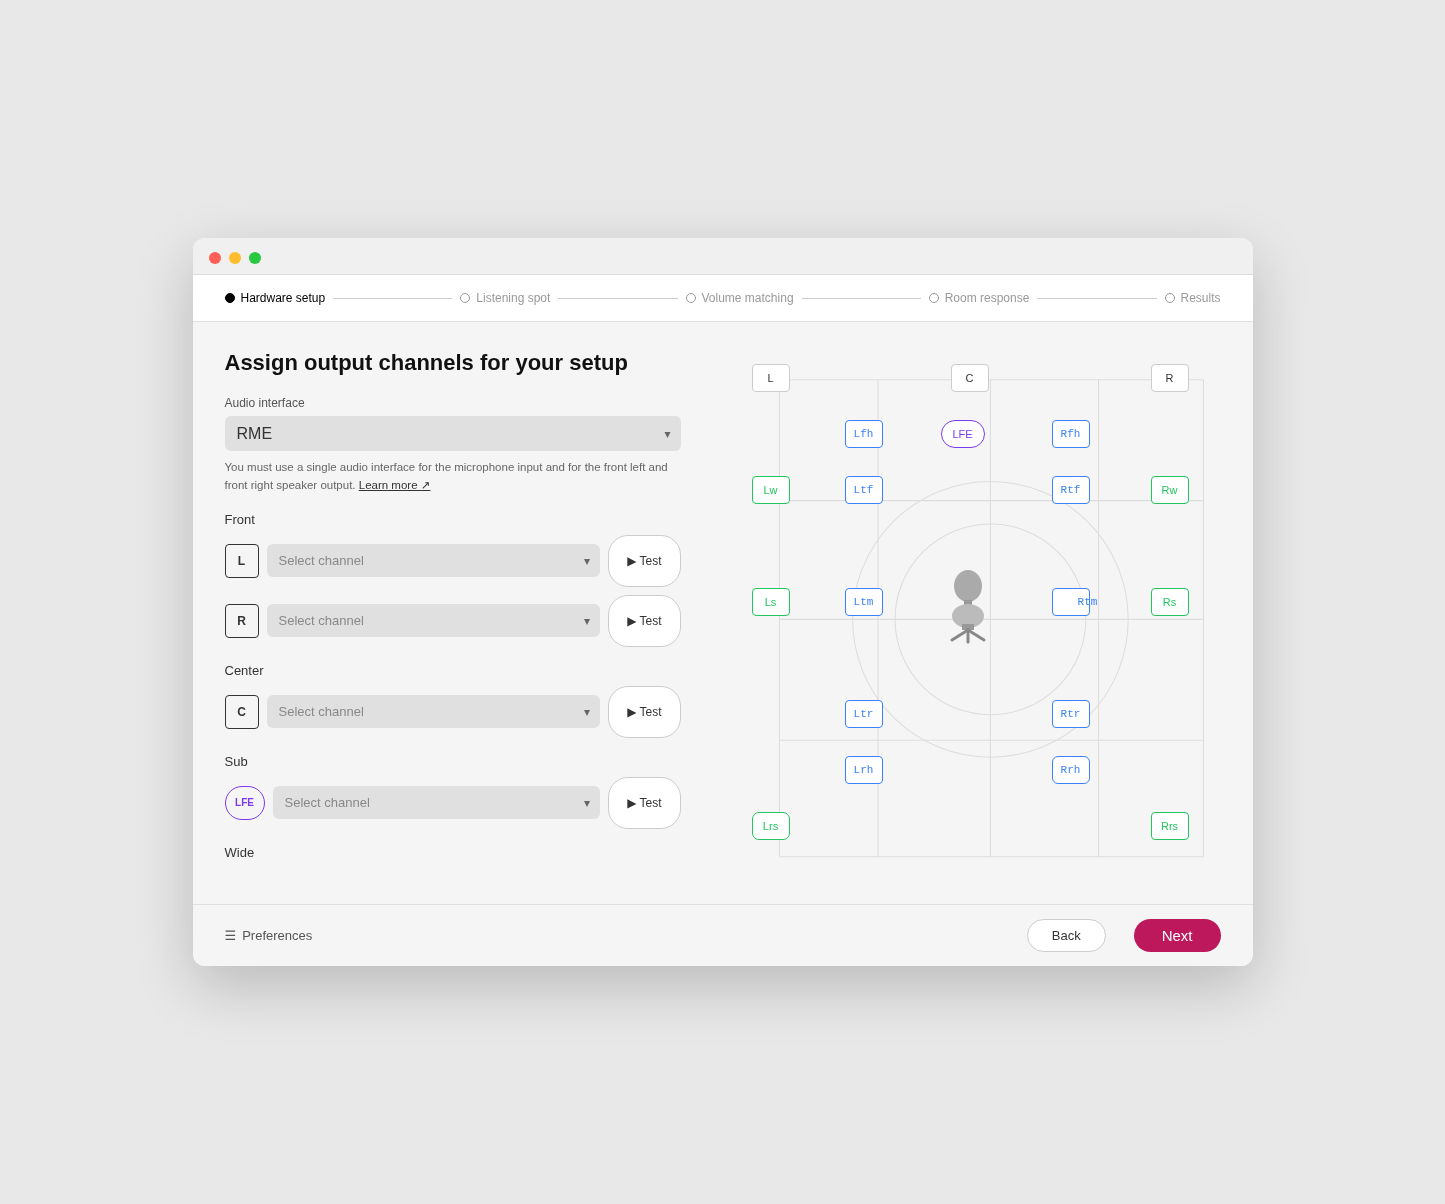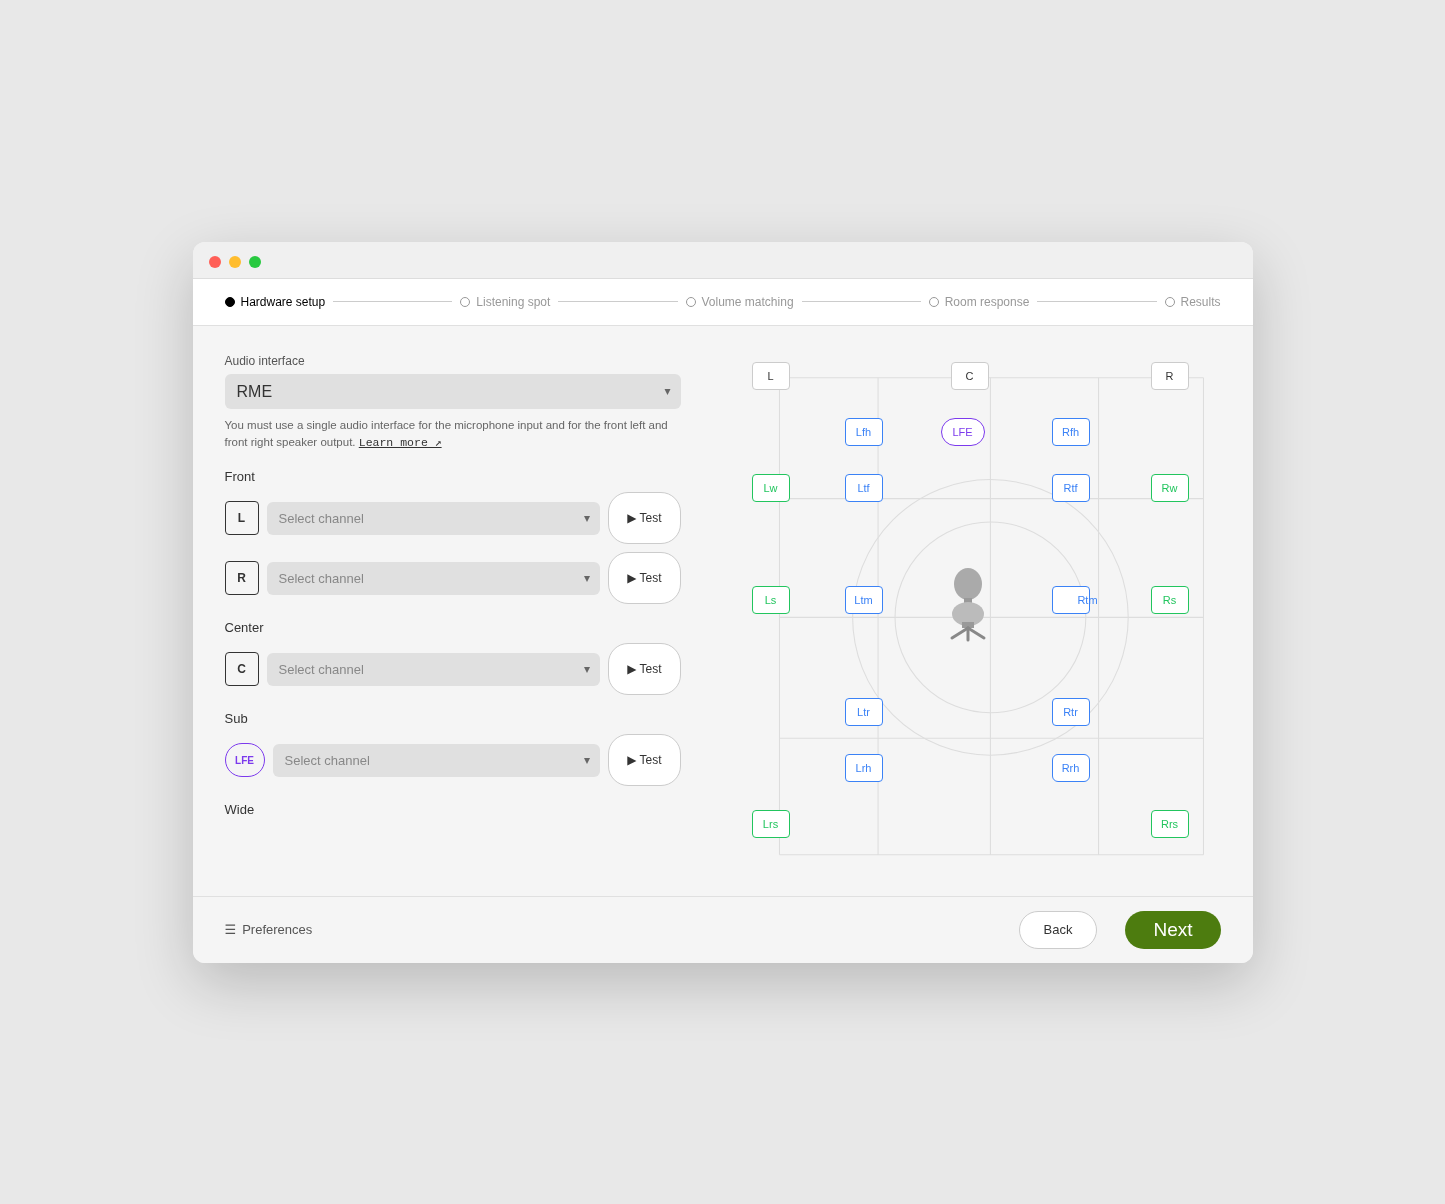--- a/index.html
+++ b/index.html
@@ -125,21 +125,20 @@
     }
     .info-text {
       font-size: 11.5px;
       color: #666;
       line-height: 1.5;
       margin-bottom: 18px;
     }
     .info-text a {
       color: #333;
       text-decoration: underline;
-      font-family: Liberation Mono, monospace;
     }
     .channel-group { margin-bottom: 16px; }
     .group-title {
       font-size: 13px;
       font-weight: 500;
       color: #333;
       margin-bottom: 8px;
     }
     .channel-row {
       display: flex;
@@ -229,25 +228,25 @@
     .btn-back {
       background: #fff;
       border: 1.5px solid #ccc;
       border-radius: 20px;
       padding: 8px 24px;
       font-size: 13px;
       color: #333;
       cursor: pointer;
     }
     .btn-next {
-      background: #4d7c0f;
+      background: #be185d;
       border: none;
       border-radius: 20px;
       padding: 8px 28px;
-      font-size: 19px;
+      font-size: 15px;
       color: #fff;
       cursor: pointer;
     }
     
     .speaker-diagram {
       position: relative;
       width: 500px;
       height: 530px;
     }
     .spk-node {
@@ -257,21 +256,21 @@
       border-radius: 4px;
       display: flex;
       align-items: center;
       justify-content: center;
       font-size: 11px;
       font-weight: 500;
       color: #333;
       background: #fff;
     }
     .spk-node.green { border-color: #22c55e; color: #22c55e; }
-    .spk-node.blue { border-color: #3b82f6; color: #3b82f6; }
+    .spk-node.blue { border-color: #3b82f6; color: #3b82f6; font-family: Liberation Mono, monospace; }
     .spk-node.lfe-node {
       border-radius: 20px;
       border-color: #7c3aed;
       color: #7c3aed;
       width: 44px;
     }
     
     .diagram-svg {
       position: absolute;
       top: 0; left: 0;
@@ -313,20 +312,21 @@
     <div class="progress-line"></div>
     <div class="progress-step">
       <span class="dot"></span>
       <span>Results</span>
     </div>
   </div>
 
   <div class="main-content">
 
     <div class="left-panel">
+      <h1 class="page-title">Assign output channels for your setup</h1>
 
       <div class="audio-interface-section">
         <div class="section-label">Audio interface</div>
         <div class="select-wrapper">
           <select>
             <option>RME</option>
           </select>
           <span class="chevron">▾</span>
         </div>
         <div class="info-text">
@@ -443,21 +443,21 @@
         <div class="spk-node green" style="left:418px;top:240px;">Rs</div>
 
         <div class="spk-node blue" style="left:112px;top:352px;">Ltr</div>
 
         <div class="spk-node blue" style="left:319px;top:352px;">Rtr</div>
 
         <div class="spk-node blue" style="left:112px;top:408px;">Lrh</div>
 
         <div class="spk-node blue" style="left:319px;top:408px;border-radius:6px;">Rrh</div>
 
-        <div class="spk-node green" style="left:19px;top:464px;">Lrs</div>
+        <div class="spk-node green" style="left:19px;top:464px;border-radius:7px;">Lrs</div>
 
         <div class="spk-node green" style="left:418px;top:464px;">Rrs</div>
 
         <svg style="position:absolute;left:195px;top:216px;width:80px;height:80px;" viewBox="0 0 80 80">
 
           <ellipse cx="40" cy="22" rx="14" ry="16" fill="#aaa"></ellipse>
 
           <rect x="36" y="36" width="8" height="8" fill="#999"></rect>
 
           <ellipse cx="40" cy="52" rx="16" ry="12" fill="#bbb"></ellipse>

